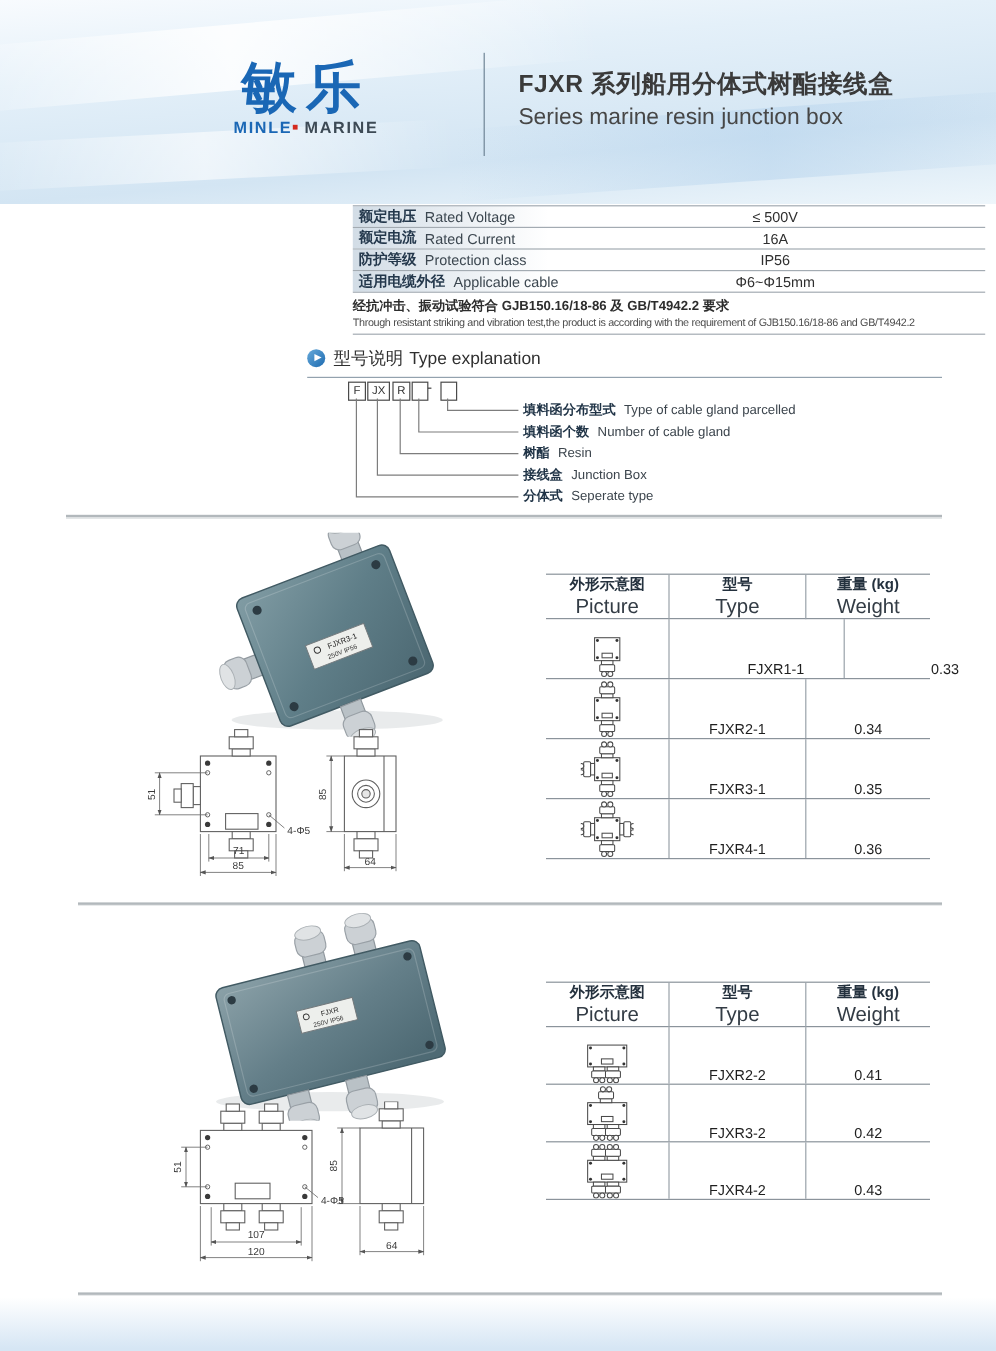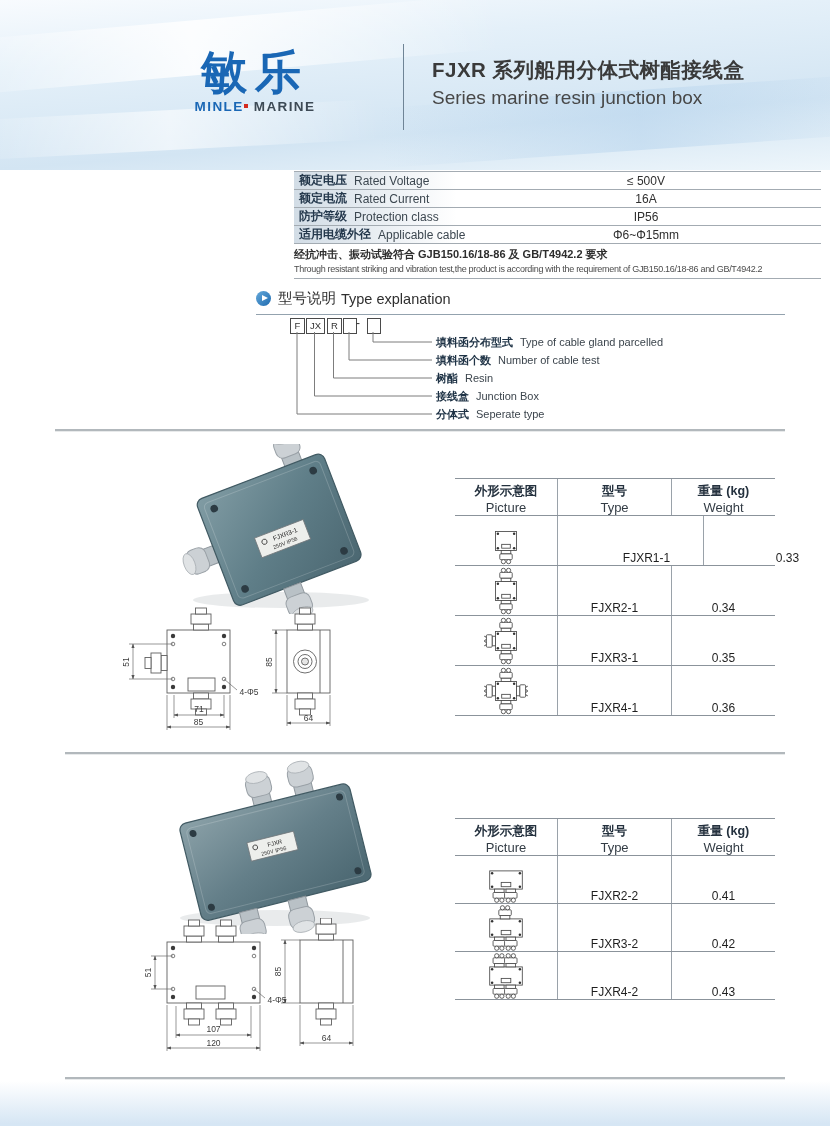--- a/index.html
+++ b/index.html
@@ -50,21 +50,21 @@
   .texpl .en{color:#3c454d;}
   
   .divider{position:absolute;height:2px;background:#b2b8bc;border-bottom:1px solid #e8eaeb;}
   
   .ptable{position:absolute;width:320px;border-top:1.5px solid #8b939b;font-size:12px;color:#1f1f1f;}
   .pt-head,.pt-row{display:grid;grid-template-columns:103px 114px 103px;border-bottom:1px solid #8b939b;}
   .pt-head{height:36px;}
   .pt-head > div,.pt-row > div{display:flex;flex-direction:column;align-items:center;justify-content:flex-end;text-align:center;}
   .sepr{border-right:1px solid #9aa2aa;}
   .hcn{font-weight:bold;font-size:12.5px;color:#24313e;}
-  .hen{font-size:13px;color:#333c45;}
+  .hen{font-size:17px;color:#333c45;}
   .footer-band{position:absolute;left:0;top:1081px;width:830px;height:45px;
        background:linear-gradient(180deg,rgba(214,230,244,0) 0%,#d6e6f4 95%);}
 </style>
 </head>
 <body>
 
 <svg width="0" height="0" style="position:absolute" aria-hidden="true">
   <defs>
     <linearGradient id="tg" x1="0" y1="0" x2="1" y2="1">
       <stop offset="0" stop-color="#819ca4"></stop>
@@ -165,21 +165,21 @@
     <g fill="none" stroke="#7d7d7d" stroke-width="1">
       <path d="M117 16 V26 H176"></path>
       <path d="M93 16 V44 H176"></path>
       <path d="M77.5 16 V62 H176"></path>
       <path d="M58.5 16 V80 H176"></path>
       <path d="M41 16 V98 H176"></path>
     </g>
   </svg>
 
   <div class="texpl" style="top:335px;"><span class="cn">填料函分布型式</span><span class="en">Type of cable gland parcelled</span></div>
-  <div class="texpl" style="top:353px;"><span class="cn">填料函个数</span><span class="en">Number of cable test</span></div>
+  <div class="texpl" style="top:353px;"><span class="cn">填料函个数</span><span class="en">Number of cable gland</span></div>
   <div class="texpl" style="top:371px;"><span class="cn">树酯</span><span class="en">Resin</span></div>
   <div class="texpl" style="top:389px;"><span class="cn">接线盒</span><span class="en">Junction Box</span></div>
   <div class="texpl" style="top:407px;"><span class="cn">分体式</span><span class="en">Seperate type</span></div>
 
   <div class="divider" style="left:55px;top:429px;width:730px;"></div>
 
   <svg class="abs" style="left:156px;top:444px;" width="250" height="170" viewBox="0 0 250 170">
     <ellipse cx="125" cy="156" rx="88" ry="8" fill="rgba(40,60,70,0.10)"></ellipse>
     <g transform="rotate(-21 125 85)">
       <use href="#phGl" transform="translate(160,30)"></use>

